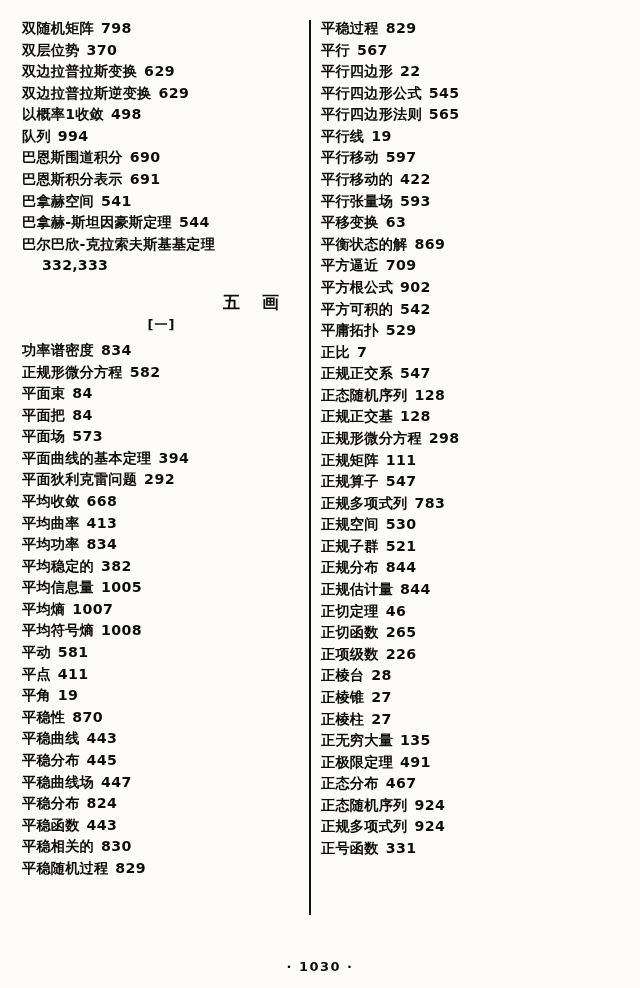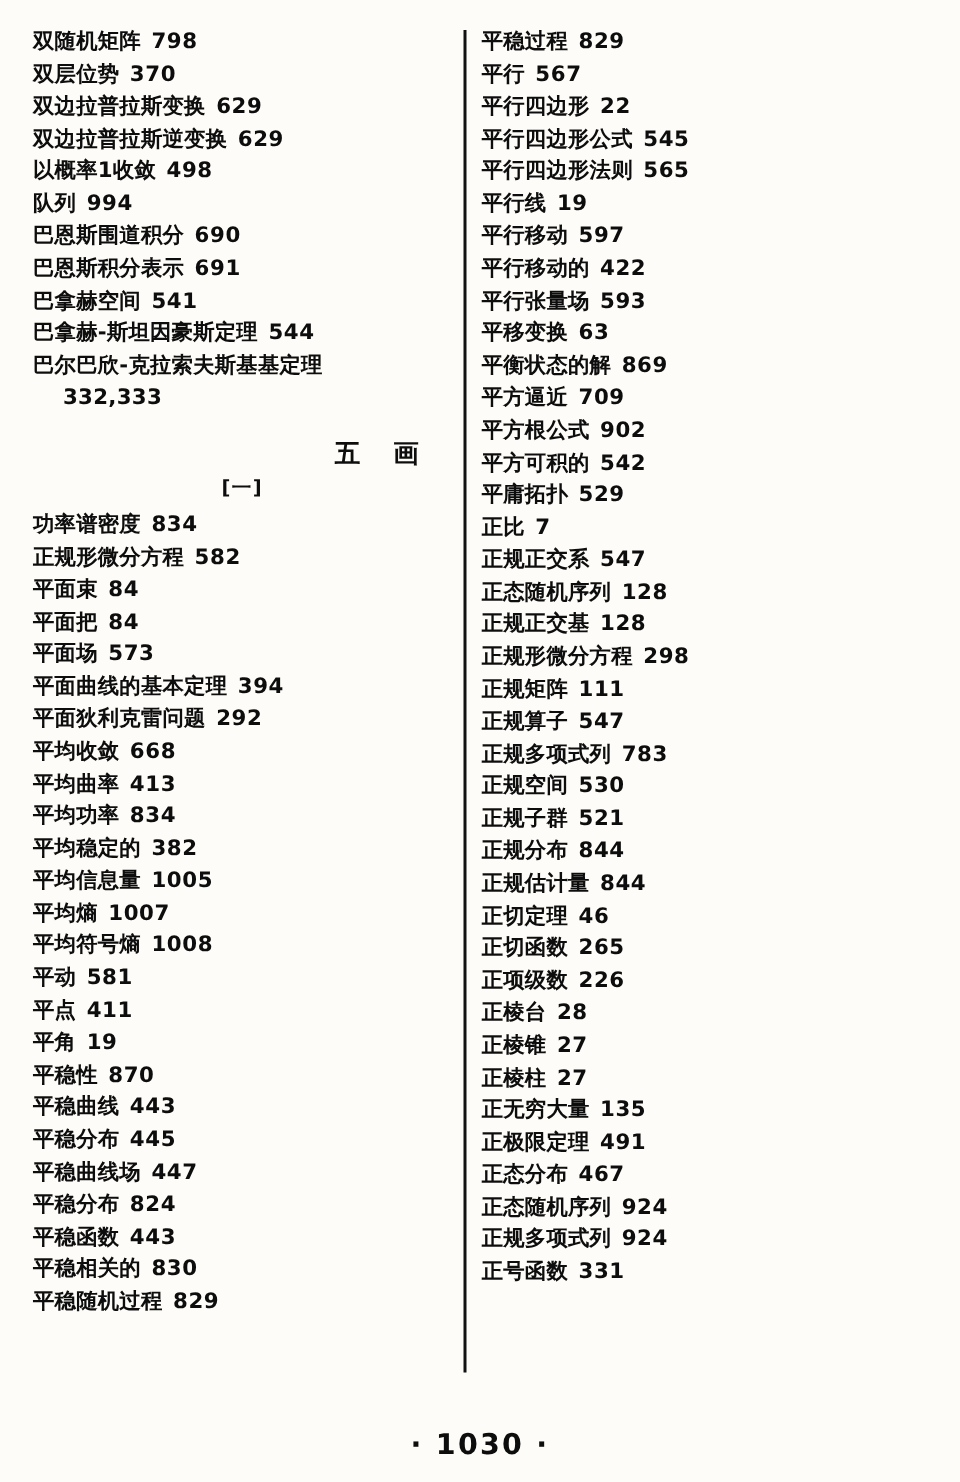--- a/index.html
+++ b/index.html
@@ -76,21 +76,21 @@
     font-weight: 600;
     padding: 0 0 6px 0;
     letter-spacing: 1px;
   }
   .footer {
     position: absolute;
     left: 0;
     right: 0;
     bottom: 14px;
     text-align: center;
-    font-size: 19px;
+    font-size: 13px;
     font-weight: 600;
     letter-spacing: 1.5px;
   }
 </style>
 </head>
 <body>
 
 <div class="page">
   <div class="columns">
 

